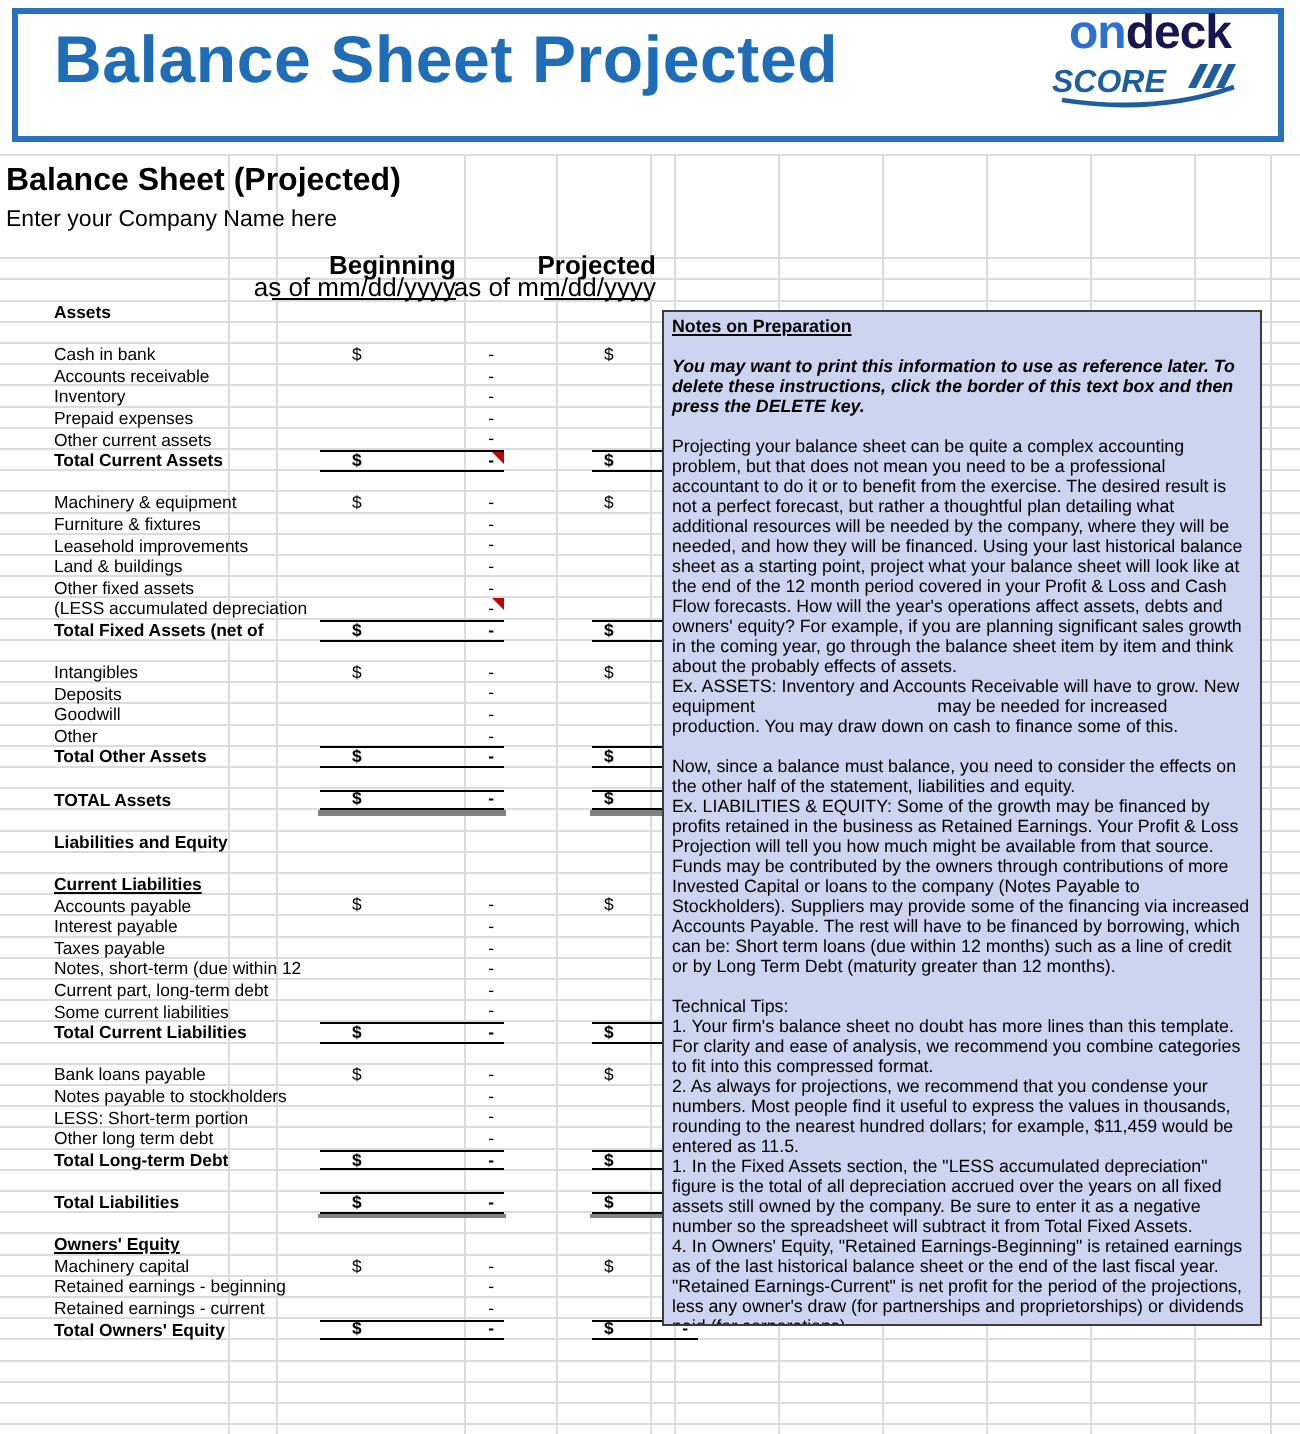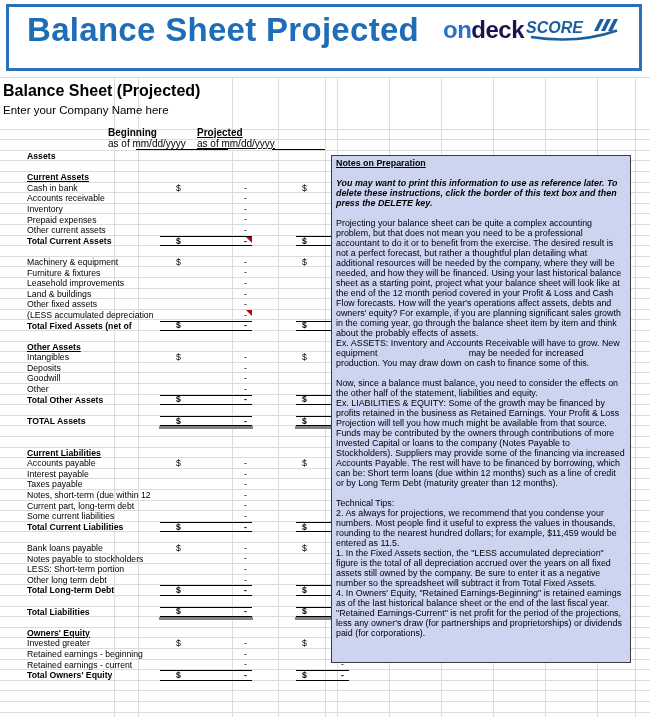--- a/index.html
+++ b/index.html
@@ -11,35 +11,35 @@
          background:repeating-linear-gradient(to bottom,transparent 0 9.6px,var(--grid-line) 9.6px 10.6px);
          z-index:1;}
   .hline-top{position:absolute;left:0;top:77px;width:650px;height:1px;background:var(--grid-line);z-index:1;}
   .vline{position:absolute;top:77px;height:640px;width:1px;background:var(--grid-line);z-index:1;}
 
   
   .banner{position:absolute;left:6px;top:4px;width:636px;height:67px;box-sizing:border-box;
           border:3px solid var(--banner-border);background:#fff;z-index:6;
           display:flex;align-items:center;justify-content:space-between;padding:0 12px 16px 18px;}
   .banner-title{font-size:33px;font-weight:bold;color:var(--title-blue);letter-spacing:.3px;white-space:nowrap;}
-  .logos{display:flex;flex-direction:row;align-items:center;gap:1px;padding-right:2px;}
+  .logos{display:flex;flex-direction:column;align-items:center;gap:1px;padding-right:2px;}
   .ondeck{font-size:24px;font-weight:bold;letter-spacing:-.5px;line-height:1.05;}
   .ondeck .on{color:var(--ondeck-on);} .ondeck .deck{color:var(--ondeck-deck);}
   .score-svg{display:block;}
 
   
   .sheet-title{position:absolute;left:3px;top:82px;font-size:16px;font-weight:bold;z-index:3;white-space:nowrap;}
   .company{position:absolute;left:3px;top:104px;font-size:11.5px;z-index:3;white-space:nowrap;}
 
   
-  .colhead{position:absolute;top:128px;font-size:10px;line-height:10.6px;text-align:left;
+  .colhead{position:absolute;top:128px;font-size:13px;line-height:10.6px;text-align:right;
            white-space:nowrap;z-index:3;}
   .colhead .b1{font-weight:bold;}
   .colhead.bh{left:108px;width:120px;}
-  .colhead.ph{left:197px;width:120px;text-decoration:underline;}
+  .colhead.ph{left:208px;width:120px;}
   .hrule{position:absolute;top:149px;height:1px;background:#000;z-index:3;}
   .hrule.r1{left:136px;width:92px;} .hrule.r2{left:272px;width:53px;}
 
   
   #rows{position:absolute;left:0;top:151px;width:336px;z-index:3;}
   .row{position:relative;height:10.6px;margin-left:24px;}
   .rlabel{position:absolute;left:3px;top:0;font-size:8.7px;line-height:10.6px;white-space:nowrap;}
   .rlabel.h,.rlabel.t,.rlabel.g{font-weight:bold;}
   .rlabel.u{font-weight:bold;text-decoration:underline;}
   .cell{position:absolute;top:0;height:10.6px;box-sizing:border-box;display:flex;
@@ -108,23 +108,20 @@
   </div>
   <div class="hrule r1"></div>
   <div class="hrule r2"></div>
 
   <div id="rows">
       <div class="row">
         <span class="rlabel h">Assets</span>
       </div>
       <div class="row"></div>
       <div class="row">
-        <span class="rlabel u">Current Assets</span>
-      </div>
-      <div class="row">
         <span class="rlabel i">Cash in bank</span>
         <div class="cell beg">
           <span>$</span>
           <span>-</span>
         </div>
         <div class="cell prj">
           <span>$</span>
           <span>-</span>
         </div>
       </div>
@@ -259,23 +256,20 @@
           <span>$</span>
           <span>-</span>
         </div>
         <div class="cell prj tot">
           <span>$</span>
           <span>-</span>
         </div>
       </div>
       <div class="row"></div>
       <div class="row">
-        <span class="rlabel u">Other Assets</span>
-      </div>
-      <div class="row">
         <span class="rlabel i">Intangibles</span>
         <div class="cell beg">
           <span>$</span>
           <span>-</span>
         </div>
         <div class="cell prj">
           <span>$</span>
           <span>-</span>
         </div>
       </div>
@@ -329,20 +323,23 @@
         <div class="cell beg tot grand">
           <span>$</span>
           <span>-</span>
         </div>
         <div class="cell prj tot grand">
           <span>$</span>
           <span>-</span>
         </div>
       </div>
       <div class="row"></div>
+      <div class="row">
+        <span class="rlabel h">Liabilities and Equity</span>
+      </div>
       <div class="row"></div>
       <div class="row">
         <span class="rlabel u">Current Liabilities</span>
       </div>
       <div class="row">
         <span class="rlabel i">Accounts payable</span>
         <div class="cell beg">
           <span>$</span>
           <span>-</span>
         </div>
@@ -483,21 +480,21 @@
         <div class="cell prj tot grand">
           <span>$</span>
           <span>-</span>
         </div>
       </div>
       <div class="row"></div>
       <div class="row">
         <span class="rlabel u">Owners' Equity</span>
       </div>
       <div class="row">
-        <span class="rlabel i">Invested greater</span>
+        <span class="rlabel i">Machinery capital</span>
         <div class="cell beg">
           <span>$</span>
           <span>-</span>
         </div>
         <div class="cell prj">
           <span>$</span>
           <span>-</span>
         </div>
       </div>
       <div class="row">
@@ -537,18 +534,19 @@
     </div>
 
   <div class="notes" id="notes">
       <div class="p title">Notes on Preparation</div>
       <div class="p gap bi">You may want to print this information to use as reference later. To delete these instructions, click the border of this text box and then press the DELETE key.</div>
       <div class="p gap">Projecting your balance sheet can be quite a complex accounting problem, but that does not mean you need to be a professional accountant to do it or to benefit from the exercise. The desired result is not a perfect forecast, but rather a thoughtful plan detailing what additional resources will be needed by the company, where they will be needed, and how they will be financed. Using your last historical balance sheet as a starting point, project what your balance sheet will look like at the end of the 12 month period covered in your Profit &amp; Loss and Cash Flow forecasts. How will the year's operations affect assets, debts and owners' equity?  For example, if you are planning significant sales growth in the coming year, go through the balance sheet item by item and think about the probably effects of assets.</div>
       <div class="p">Ex. ASSETS: Inventory and Accounts Receivable will have to grow. New equipment&nbsp;&nbsp;&nbsp;&nbsp;&nbsp;&nbsp;&nbsp;&nbsp;&nbsp;&nbsp;&nbsp;&nbsp;&nbsp;&nbsp;&nbsp;&nbsp;&nbsp;&nbsp;&nbsp;&nbsp;&nbsp;&nbsp;&nbsp;&nbsp;&nbsp;&nbsp;&nbsp;&nbsp;&nbsp;&nbsp;&nbsp;&nbsp;&nbsp;&nbsp;&nbsp;&nbsp; may be needed for increased production. You may draw down on cash to finance some of this.</div>
       <div class="p gap">Now, since a balance must balance, you need to consider the effects on the other half of the statement, liabilities and equity.</div>
       <div class="p">Ex. LIABILITIES &amp; EQUITY: Some of the growth may be financed by profits retained in the business as Retained Earnings. Your Profit &amp; Loss Projection will tell you how much might be available from that source. Funds may be contributed by the owners through contributions of more Invested Capital or loans to the company (Notes Payable to Stockholders). Suppliers may provide some of the financing via increased Accounts Payable. The rest will have to be financed by borrowing, which can be: Short term loans (due within 12 months) such as a line of credit or by Long Term Debt (maturity greater than 12 months).</div>
       <div class="p gap">Technical Tips:</div>
+      <div class="p">1. Your firm's balance sheet no doubt has more lines than this template. For clarity and ease of analysis, we recommend you combine categories to fit into this compressed format.</div>
       <div class="p">2. As always for projections, we recommend that you condense your numbers. Most people find it useful to express the values in thousands, rounding to the nearest hundred dollars; for example, $11,459 would be entered as 11.5.</div>
       <div class="p">1. In the Fixed Assets section, the "LESS accumulated depreciation" figure is the total of all depreciation accrued over the years on all fixed assets still owned by the company. Be sure to enter it as a negative number so the spreadsheet will subtract it from Total Fixed Assets.</div>
       <div class="p">4. In Owners' Equity, "Retained Earnings-Beginning" is retained earnings as of the last historical balance sheet or the end of the last fiscal year. "Retained Earnings-Current" is net profit for the period of the projections, less any owner's draw (for partnerships and proprietorships) or dividends paid (for corporations).</div>
     </div>
 
 </div>
 
 </body></html>

